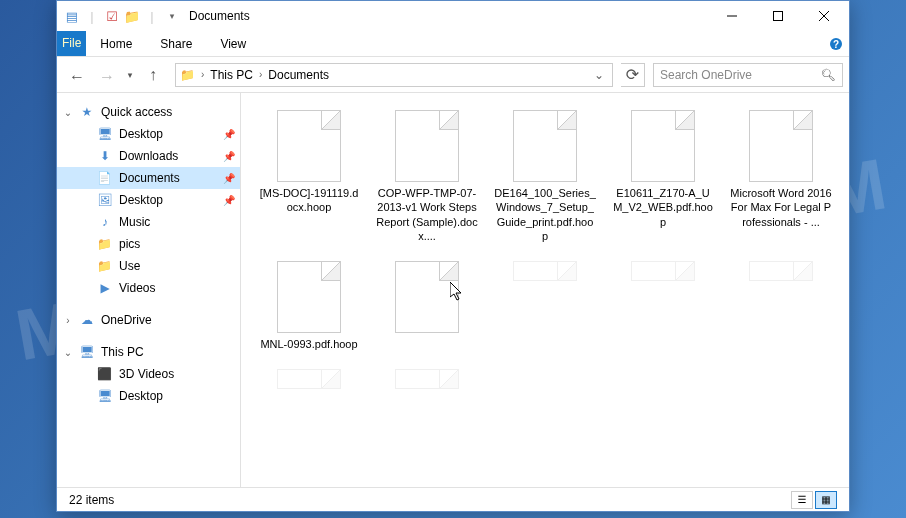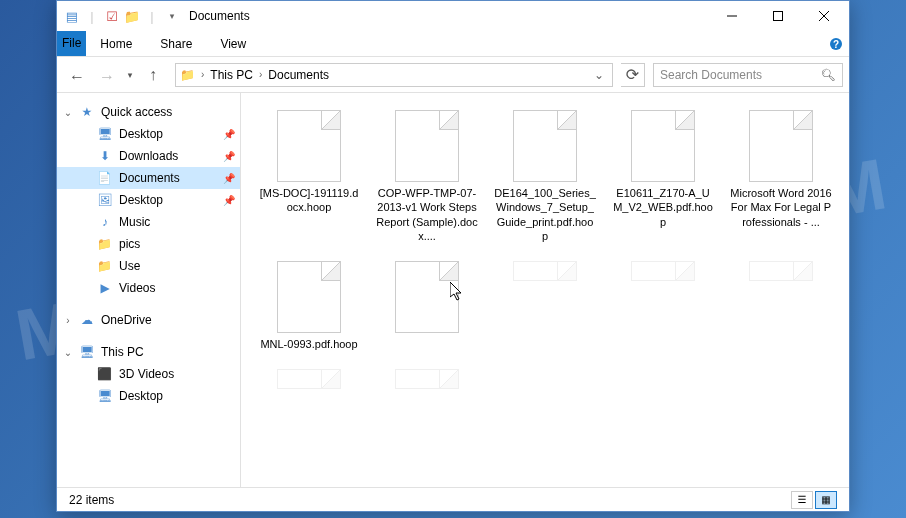--- a/index.html
+++ b/index.html
@@ -7,21 +7,21 @@
 .watermark { position: absolute; top: 50%; left: 50%; transform: translate(-50%, -50%) rotate(-10deg); font-size: 72px; font-weight: bold; color: rgba(255,255,255,0.15); letter-spacing: 4px; pointer-events: none; z-index: 0; white-space: nowrap; }
 .window { position: absolute; left: 56px; top: 0; width: 794px; height: 512px; background: #fff; border: 1px solid #5a8ac5; box-shadow: 0 4px 20px rgba(0,0,0,0.3); display: flex; flex-direction: column; }
 .titlebar { height: 30px; display: flex; align-items: center; padding: 0 2px; background: #fff; }
 .titlebar-icons { display: flex; gap: 2px; align-items: center; padding-left: 4px; }
 .ticon { width: 18px; height: 18px; display: flex; align-items: center; justify-content: center; font-size: 13px; }
 .titlebar-title { margin-left: 8px; font-size: 12px; color: #000; }
 .titlebar-controls { margin-left: auto; display: flex; }
 .tctrl { width: 46px; height: 30px; display: flex; align-items: center; justify-content: center; cursor: pointer; }
 .ribbon { height: 26px; background: #fff; border-bottom: 1px solid #e1e1e1; display: flex; align-items: stretch; }
 .rtab { padding: 0 14px; font-size: 12px; display: flex; align-items: center; cursor: pointer; }
-.rtab.file { background: #1979ca; color: #000000; }
+.rtab.file { background: #1979ca; color: #fef9c3; }
 .ribbon-help { margin-left: auto; width: 26px; display: flex; align-items: center; justify-content: center; color: #1979ca; cursor: pointer; }
 .navbar { height: 36px; border-bottom: 1px solid #e1e1e1; display: flex; align-items: center; padding: 0 6px; gap: 2px; }
 .navbtn { width: 28px; height: 28px; display: flex; align-items: center; justify-content: center; cursor: pointer; color: #555; border-radius: 2px; }
 .navbtn.disabled { color: #bbb; cursor: default; }
 .addrbar { flex: 1; height: 24px; border: 1px solid #ccc; display: flex; align-items: center; margin: 0 6px; font-size: 12px; padding: 0 4px; }
 .addrbar .folder-icon { margin-right: 4px; color: #f0c040; }
 .addrbar .crumb { padding: 0 4px; cursor: pointer; }
 .addrbar .chev { color: #666; padding: 0 2px; font-size: 10px; }
 .addrbar .dd { margin-left: auto; color: #666; padding: 0 4px; cursor: pointer; }
 .refresh { width: 24px; height: 24px; border: 1px solid #ccc; border-left: none; display: flex; align-items: center; justify-content: center; cursor: pointer; color: #555; }
@@ -106,21 +106,21 @@
     <div class="addrbar">
       <span class="folder-icon">📁</span>
       <span class="chev">›</span>
       <span class="crumb">This PC</span>
       <span class="chev">›</span>
       <span class="crumb">Documents</span>
       <span class="dd">⌄</span>
     </div>
     <div class="refresh">⟳</div>
     <div class="searchbox">
-      <span>Search Documents</span>
+      <span>Search OneDrive</span>
       <span class="sicon">🔍︎</span>
     </div>
   </div>
 
   <div class="body">
     <div class="nav">
       <div class="navitem">
           <span class="exp">⌄</span>
           <span class="nicon" style="color:#4a8bd0">★</span>
           <span>Quick access</span>

